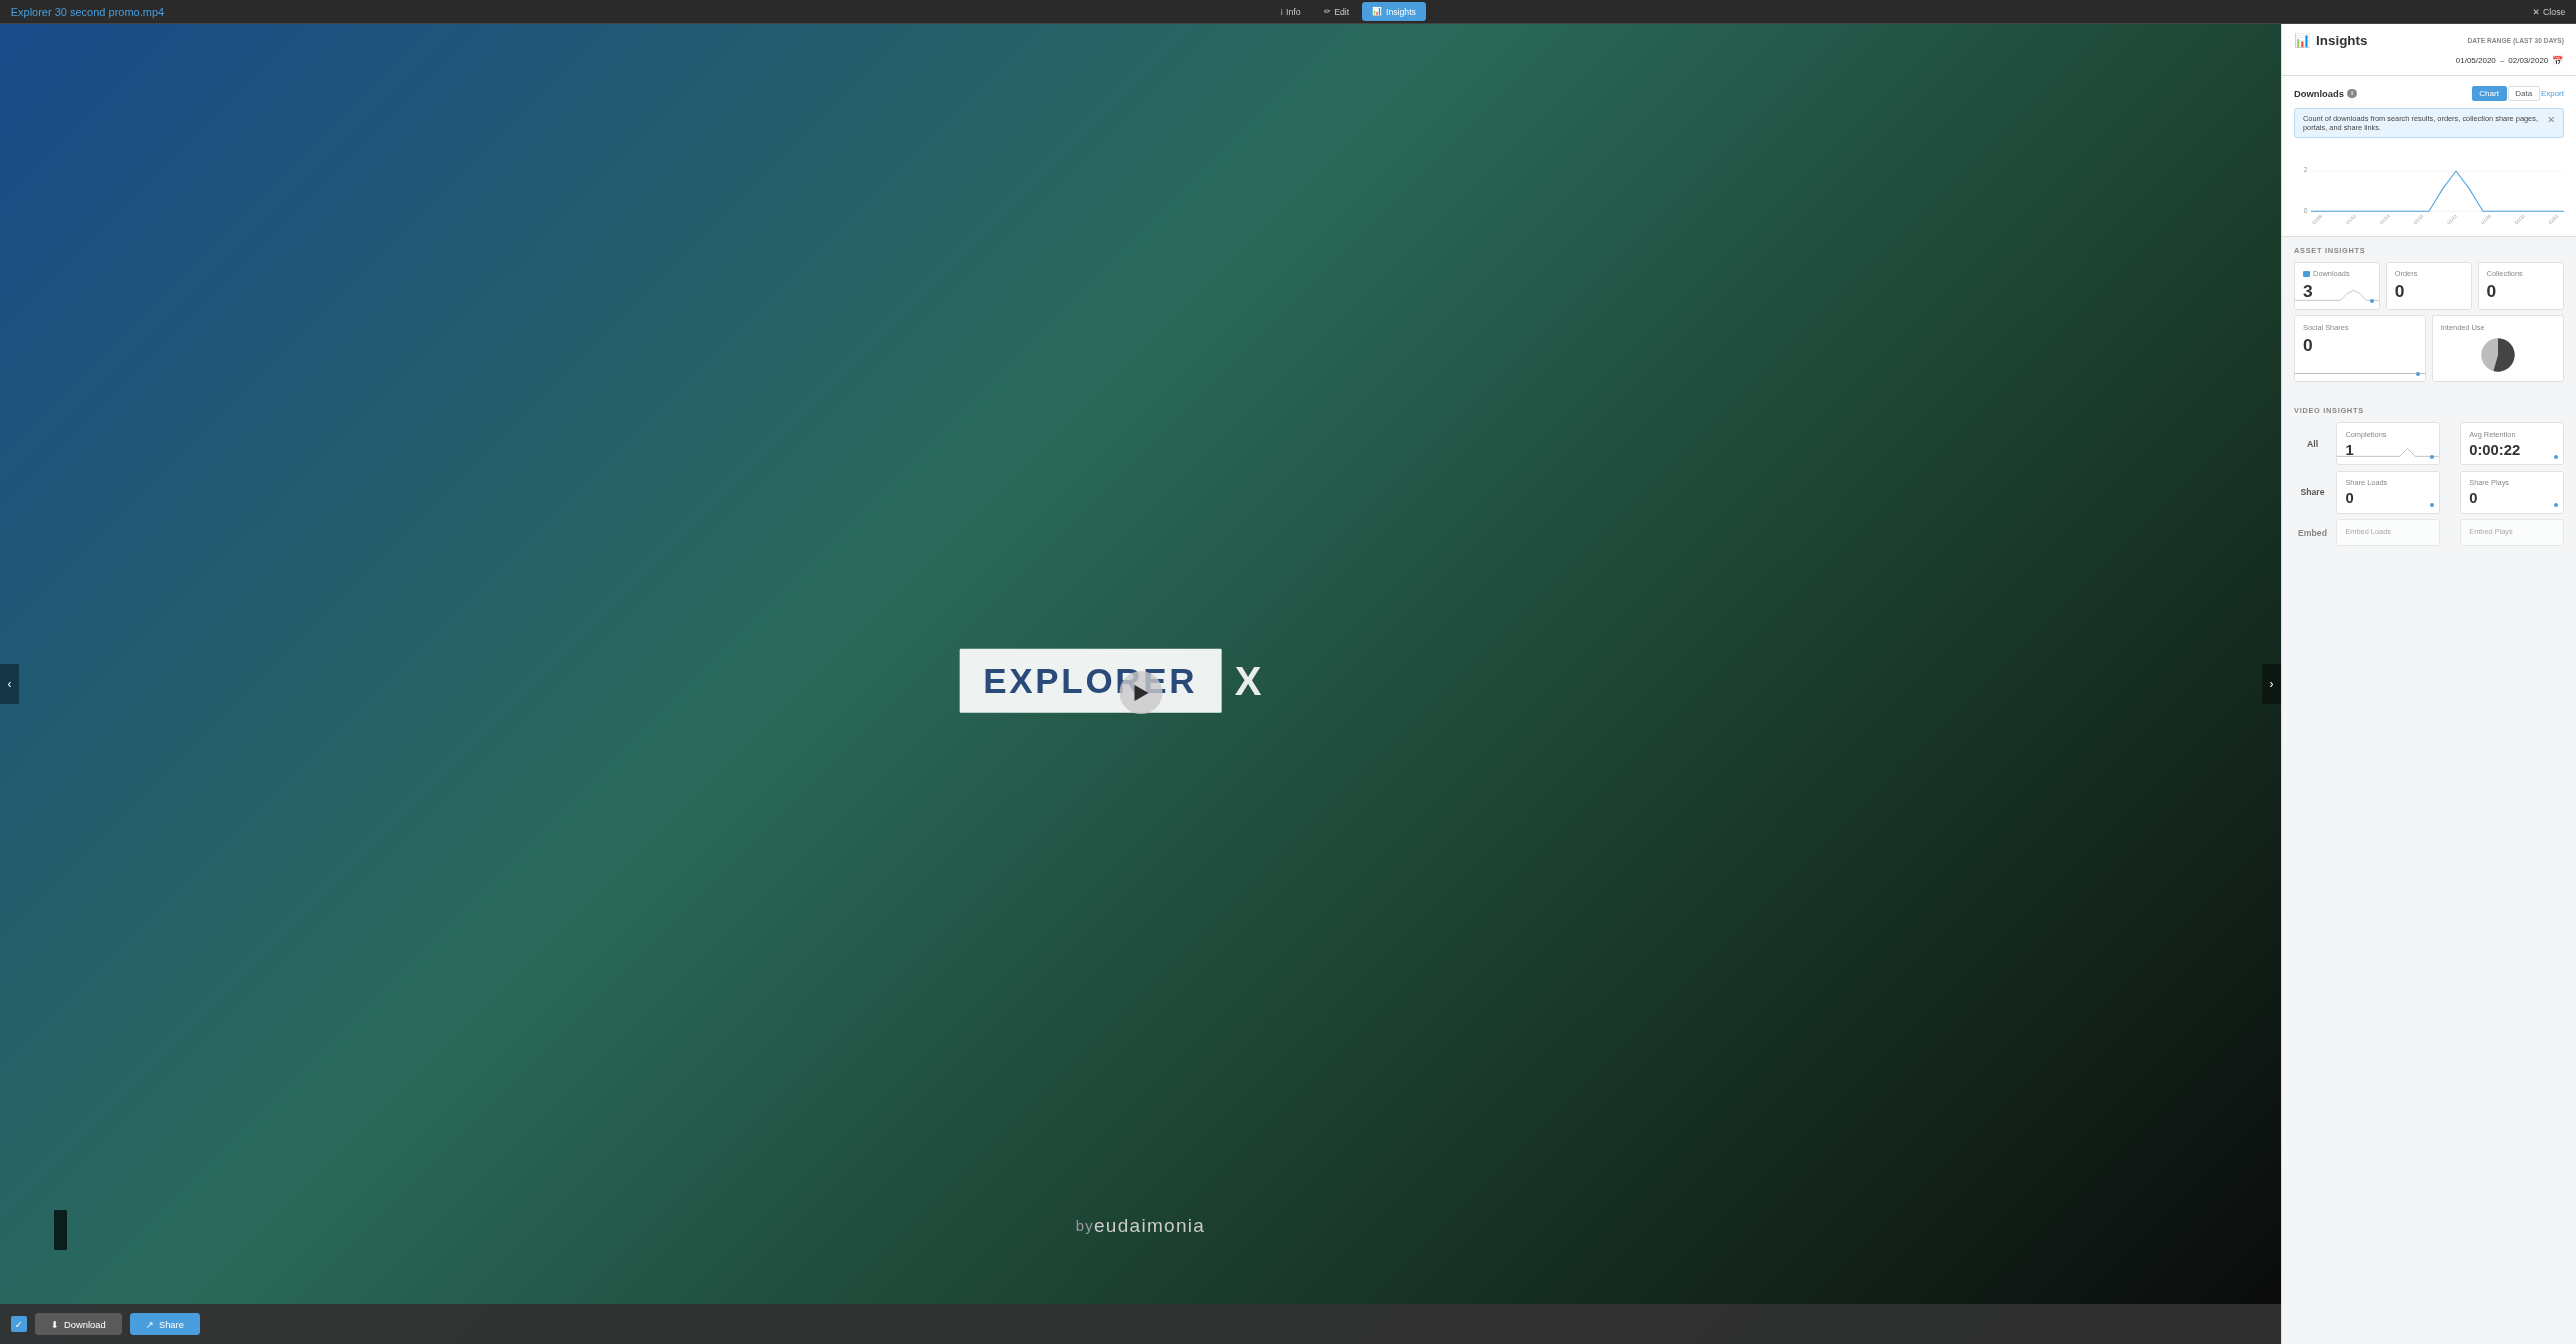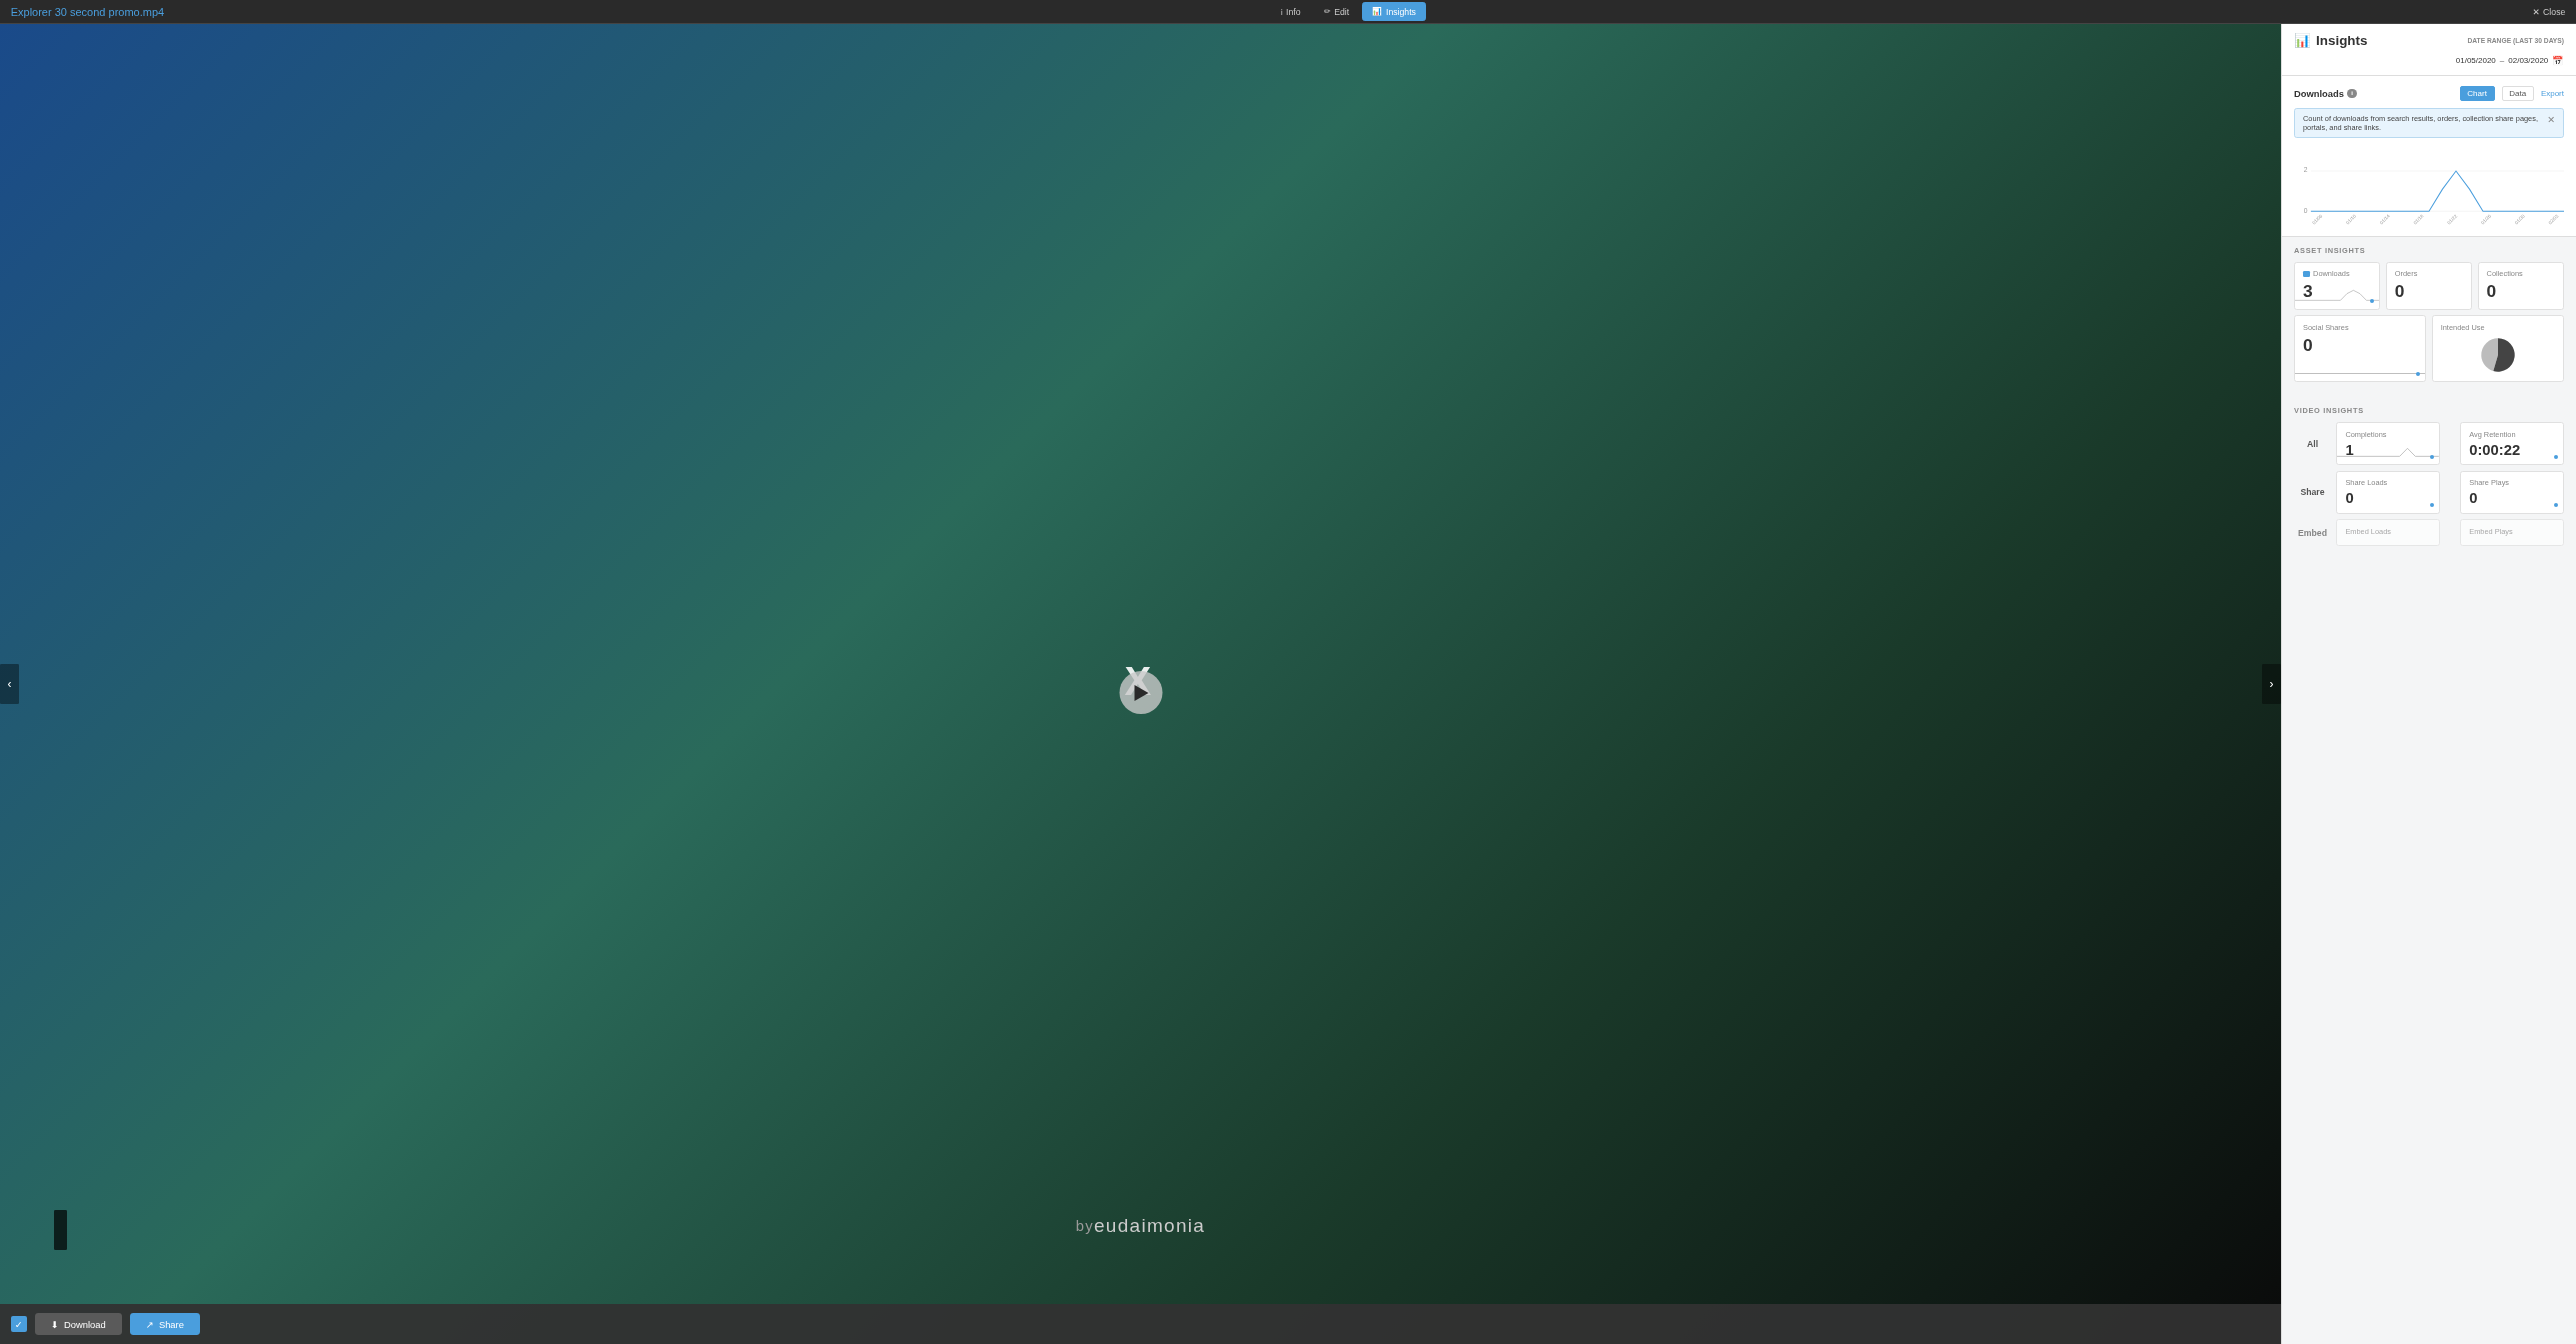--- a/index.html
+++ b/index.html
@@ -134,21 +134,21 @@
     
     #downloads-section {
       background: #fff; margin: 0; padding: 9.4px 12px;
       border-bottom: 0.7px solid #ddd;
     }
     #downloads-title-row {
       display: flex; align-items: center; justify-content: space-between; margin-bottom: 6.7px;
     }
     #downloads-label { font-size: 9.4px; font-weight: 600; color: #333; display: flex; align-items: center; gap: 3.4px; }
     #downloads-info-icon { font-size: 8px; color: #888; background: #888; color: #fff; border-radius: 50%; width: 9.4px; height: 9.4px; display: inline-flex; align-items: center; justify-content: center; font-size: 6px; cursor: pointer; }
-    #downloads-tabs { display: flex; gap: 7px; }
+    #downloads-tabs { display: flex; gap: 1px; }
     .chart-tab {
       font-size: 8px; padding: 2px 6.7px; border: 0.7px solid #ddd; border-radius: 2px;
       cursor: pointer; background: #fff; color: #555;
     }
     .chart-tab.active { background: #4a9edd; color: #fff; border-color: #4a9edd; }
     #export-btn { font-size: 8px; color: #4a9edd; cursor: pointer; background: none; border: none; }
 
     
     #info-banner {
       background: #e8f4fd; border: 0.7px solid #b8d9f0; border-radius: 2.7px;
@@ -233,20 +233,23 @@
 </div>
 
 <div id="main">
 
   <div id="video-area">
     <div id="video-bg"></div>
 
     <div id="silhouette-person"></div>
 
     <div id="logo-box">
+      <div id="explorer-rect">
+        <span id="explorer-text">EXPLORER</span>
+      </div>
       <span id="x-text">X</span>
     </div>
 
     <button id="play-btn">
       <div id="play-arrow"></div>
     </button>
 
     <div id="eudaimonia">
       <span id="by-text">by</span>
       <span>eudaimonia</span>

